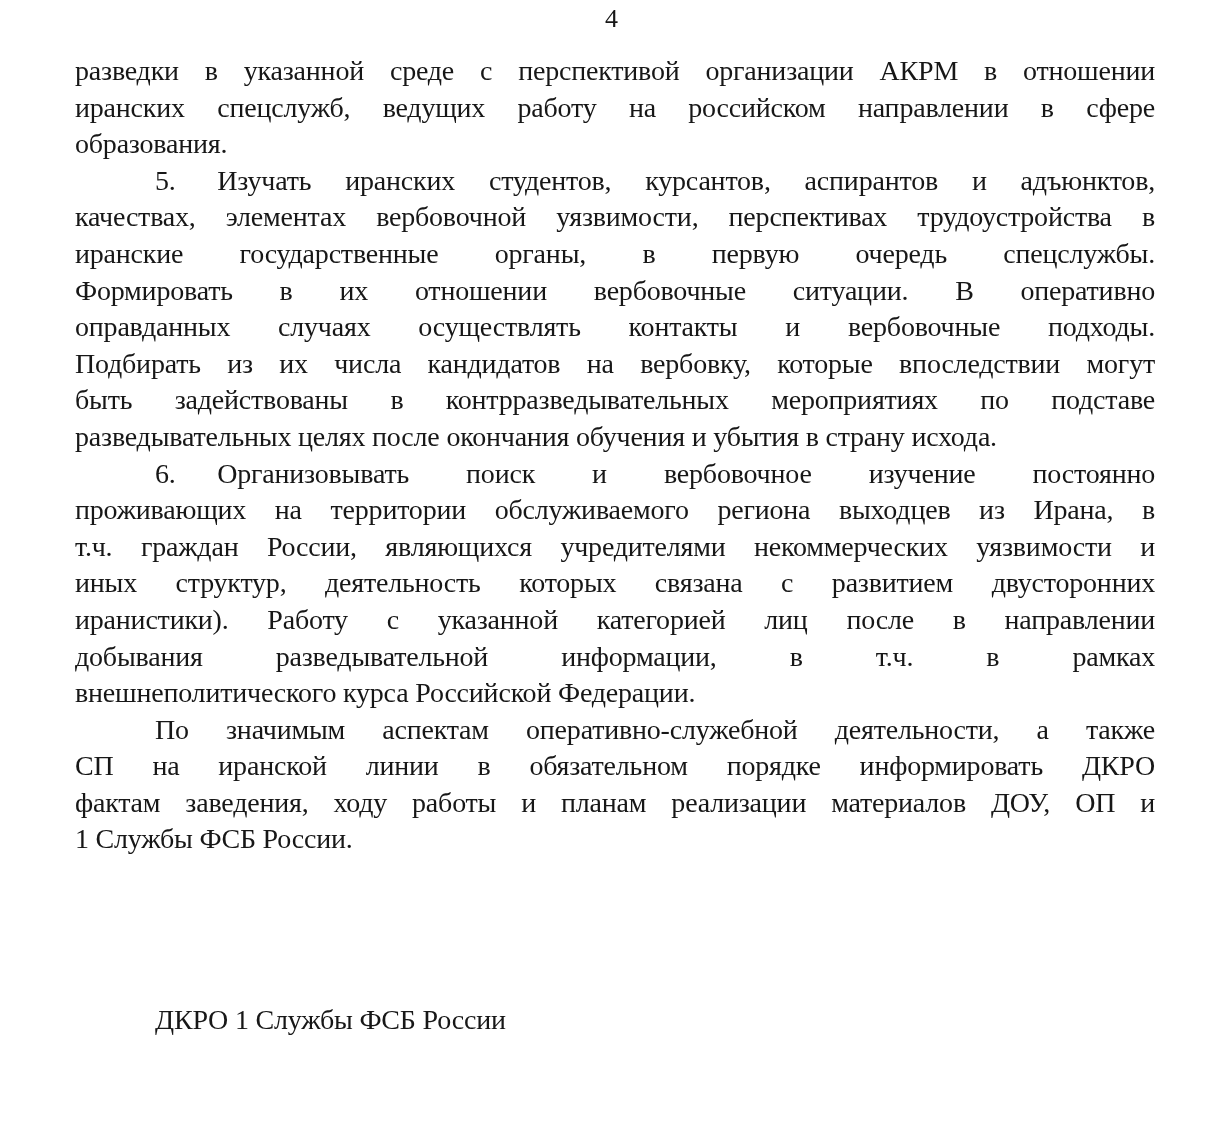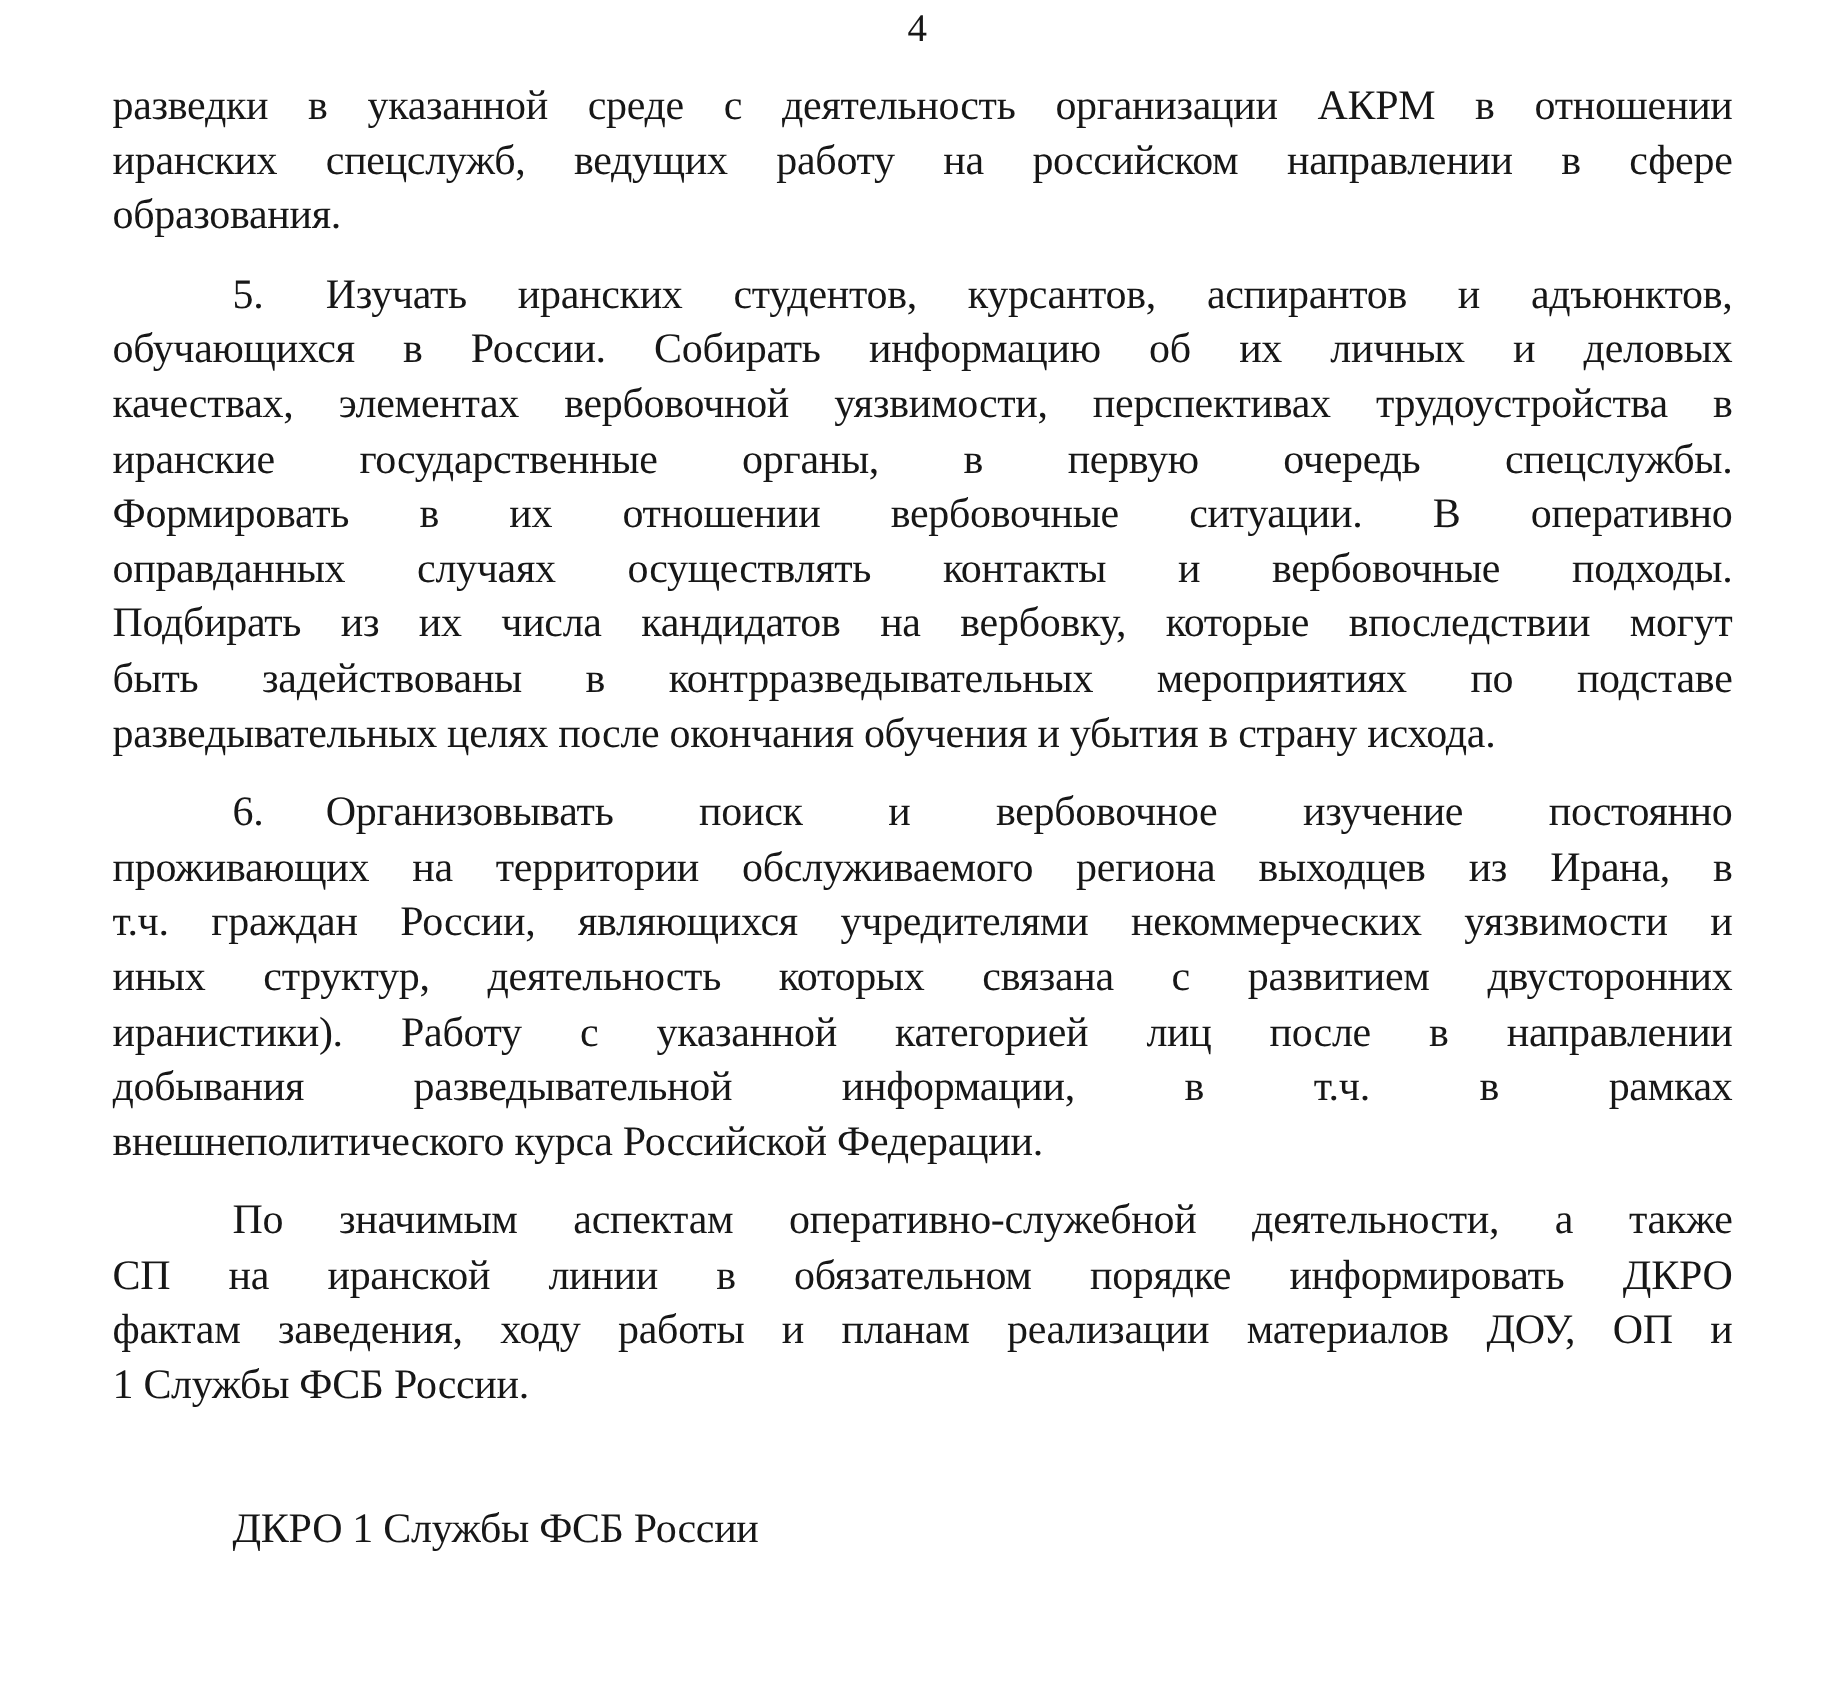--- a/index.html
+++ b/index.html
@@ -38,44 +38,42 @@
     white-space: normal;
     overflow: hidden;
     letter-spacing: -0.2px;
   }
   .line.j {
     text-align: justify;
     text-align-last: justify;
   }
   .line.ind {
     text-indent: 80px;
-    margin-top: 16px;
   }
   .signature {
     position: absolute;
     top: 1002px;
     left: 155px;
     font-size: 28px;
     line-height: 36.6px;
     letter-spacing: -0.2px;
     text-align: center;
   }
 </style>
 </head>
 <body>
 
 <div class="page" style="color: rgb(23, 23, 23); background: rgb(255, 255, 255);">
   <div class="page-number">4</div>
 
   <div class="doc-body" id="doc-lines">
-      <div class="line j">разведки в указанной среде с деятельность организации АКРМ в отношении</div>
+      <div class="line j">разведки в указанной среде с перспективой организации АКРМ в отношении</div>
       <div class="line j">иранских спецслужб, ведущих работу на российском направлении в сфере</div>
       <div class="line">образования.</div>
       <div class="line j ind">5.  Изучать иранских студентов, курсантов, аспирантов и адъюнктов,</div>
-      <div class="line j">обучающихся в России. Собирать информацию об их личных и деловых</div>
       <div class="line j">качествах, элементах вербовочной уязвимости, перспективах трудоустройства в</div>
       <div class="line j">иранские государственные органы, в первую очередь спецслужбы.</div>
       <div class="line j">Формировать в их отношении вербовочные ситуации. В оперативно</div>
       <div class="line j">оправданных случаях осуществлять контакты и вербовочные подходы.</div>
       <div class="line j">Подбирать из их числа кандидатов на вербовку, которые впоследствии могут</div>
       <div class="line j">быть задействованы в контрразведывательных мероприятиях по подставе</div>
       <div class="line">разведывательных целях после окончания обучения и убытия в страну исхода.</div>
       <div class="line j ind">6.  Организовывать поиск и вербовочное изучение постоянно</div>
       <div class="line j">проживающих на территории обслуживаемого региона выходцев из Ирана, в</div>
       <div class="line j">т.ч. граждан России, являющихся учредителями некоммерческих уязвимости и</div>

